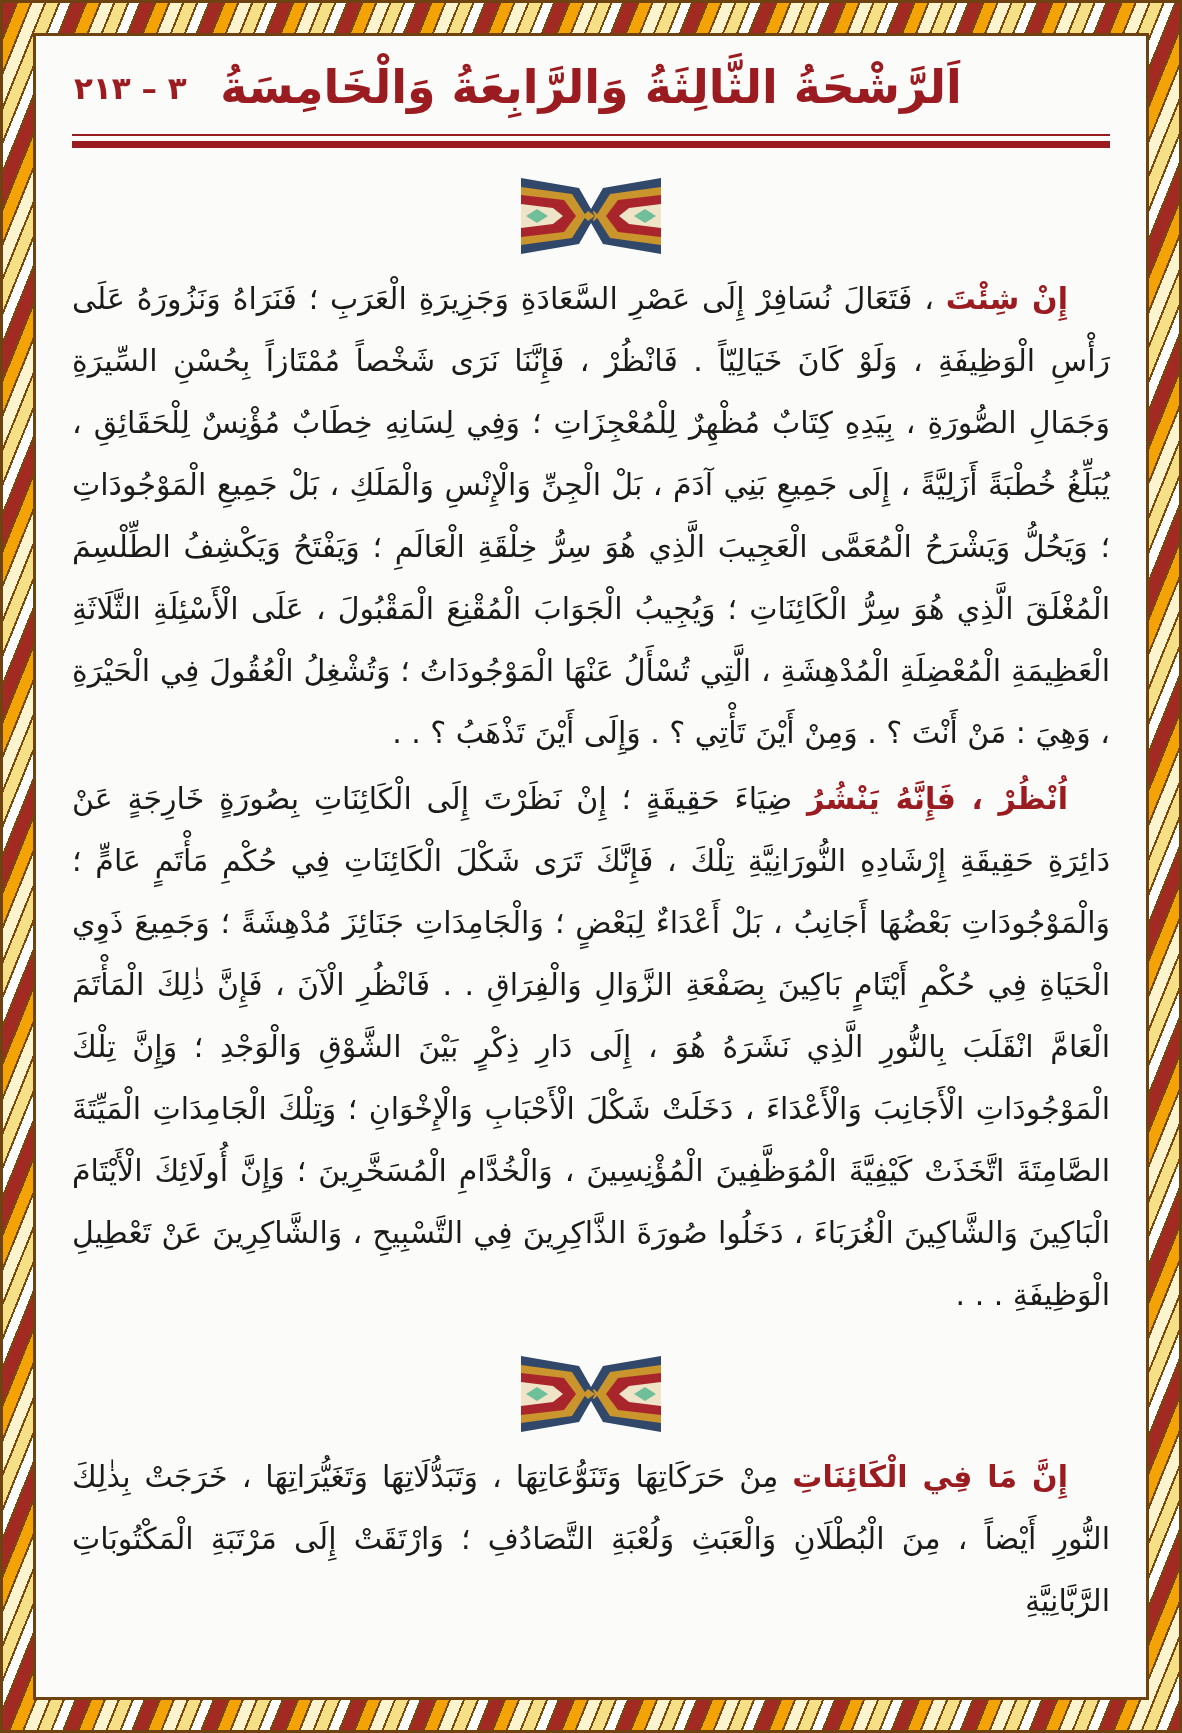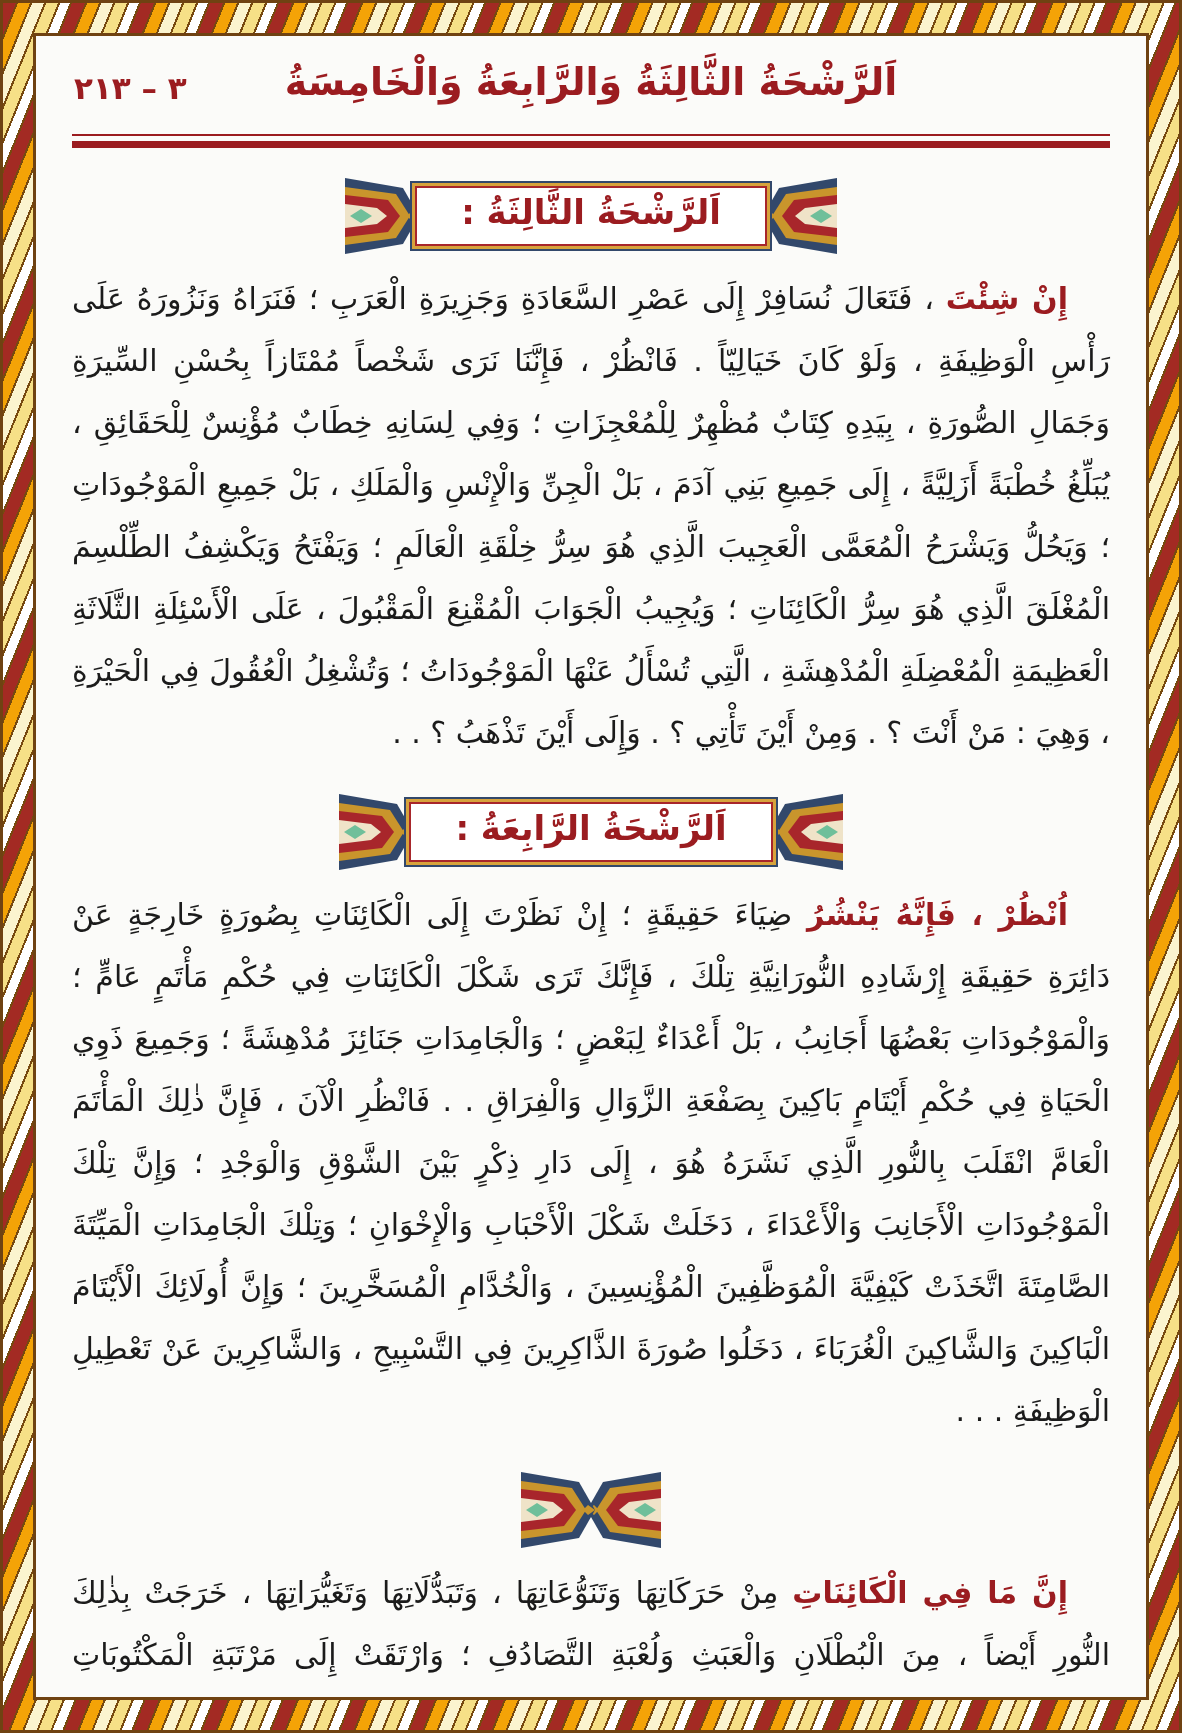--- a/index.html
+++ b/index.html
@@ -32,21 +32,21 @@
   
   .header{position:relative;min-height:64px;}
   .page-num{
     position:absolute;left:8px;top:10px;
     direction:rtl;
     color:#9b1c20;font-weight:bold;font-size:31px;
     letter-spacing:2px;
   }
   .title{
     text-align:center;direction:rtl;
-    color:#9b1c20;font-weight:bold;font-size:38px;
+    color:#9b1c20;font-weight:bold;font-size:46px;
     padding:0 120px;
   }
   .rule{
     height:5px;
     border-top:2px solid #9b1c20;
     border-bottom:7px solid #9b1c20;
     margin:10px 6px 0 6px;
   }
   
   .heading-wrap{
@@ -110,48 +110,30 @@
     </div>
     <div class="rule"></div>
 
     <section>
       <div class="heading-wrap">
         <span class="orn orn-left">
             <svg viewBox="0 0 74 76">
               <use href="#orn-shape"></use>
             </svg>
           </span>
-        <div class="heading-box">
-          <span class="heading-text">اَلرَّشْحَةُ الثَّالِثَةُ :</span>
-        </div>
         <span class="orn orn-right">
             <svg viewBox="0 0 74 76">
               <use href="#orn-shape"></use>
             </svg>
           </span>
       </div>
       <p class="para"><span class="lead">إِنْ شِئْتَ</span><span> ، فَتَعَالَ نُسَافِرْ إِلَى عَصْرِ السَّعَادَةِ وَجَزِيرَةِ الْعَرَبِ ؛ فَنَرَاهُ وَنَزُورَهُ عَلَى رَأْسِ الْوَظِيفَةِ ، وَلَوْ كَانَ خَيَالِيّاً . فَانْظُرْ ، فَإِنَّنَا نَرَى شَخْصاً مُمْتَازاً بِحُسْنِ السِّيرَةِ وَجَمَالِ الصُّورَةِ ، بِيَدِهِ كِتَابٌ مُظْهِرٌ لِلْمُعْجِزَاتِ ؛ وَفِي لِسَانِهِ خِطَابٌ مُؤْنِسٌ لِلْحَقَائِقِ ، يُبَلِّغُ خُطْبَةً أَزَلِيَّةً ، إِلَى جَمِيعِ بَنِي آدَمَ ، بَلْ الْجِنِّ وَالْإِنْسِ وَالْمَلَكِ ، بَلْ جَمِيعِ الْمَوْجُودَاتِ ؛ وَيَحُلُّ وَيَشْرَحُ الْمُعَمَّى الْعَجِيبَ الَّذِي هُوَ سِرُّ خِلْقَةِ الْعَالَمِ ؛ وَيَفْتَحُ وَيَكْشِفُ الطِّلْسِمَ الْمُغْلَقَ الَّذِي هُوَ سِرُّ الْكَائِنَاتِ ؛ وَيُجِيبُ الْجَوَابَ الْمُقْنِعَ الْمَقْبُولَ ، عَلَى الْأَسْئِلَةِ الثَّلَاثَةِ الْعَظِيمَةِ الْمُعْضِلَةِ الْمُدْهِشَةِ ، الَّتِي تُسْأَلُ عَنْهَا الْمَوْجُودَاتُ ؛ وَتُشْغِلُ الْعُقُولَ فِي الْحَيْرَةِ ، وَهِيَ : مَنْ أَنْتَ ؟ . وَمِنْ أَيْنَ تَأْتِي ؟ . وَإِلَى أَيْنَ تَذْهَبُ ؟ . .</span></p>
     </section>
 
     <section>
-      <div class="heading-wrap">
-        <span class="orn orn-left">
-            <svg viewBox="0 0 74 76">
-              <use href="#orn-shape"></use>
-            </svg>
-          </span>
-        <div class="heading-box">
-          <span class="heading-text">اَلرَّشْحَةُ الرَّابِعَةُ :</span>
-        </div>
-        <span class="orn orn-right">
-            <svg viewBox="0 0 74 76">
-              <use href="#orn-shape"></use>
-            </svg>
-          </span>
-      </div>
       <p class="para"><span class="lead">اُنْظُرْ ، فَإِنَّهُ يَنْشُرُ</span><span> ضِيَاءَ حَقِيقَةٍ ؛ إِنْ نَظَرْتَ إِلَى الْكَائِنَاتِ بِصُورَةٍ خَارِجَةٍ عَنْ دَائِرَةِ حَقِيقَةِ إِرْشَادِهِ النُّورَانِيَّةِ تِلْكَ ، فَإِنَّكَ تَرَى شَكْلَ الْكَائِنَاتِ فِي حُكْمِ مَأْتَمٍ عَامٍّ ؛ وَالْمَوْجُودَاتِ بَعْضُهَا أَجَانِبُ ، بَلْ أَعْدَاءٌ لِبَعْضٍ ؛ وَالْجَامِدَاتِ جَنَائِزَ مُدْهِشَةً ؛ وَجَمِيعَ ذَوِي الْحَيَاةِ فِي حُكْمِ أَيْتَامٍ بَاكِينَ بِصَفْعَةِ الزَّوَالِ وَالْفِرَاقِ . . فَانْظُرِ الْآنَ ، فَإِنَّ ذٰلِكَ الْمَأْتَمَ الْعَامَّ انْقَلَبَ بِالنُّورِ الَّذِي نَشَرَهُ هُوَ ، إِلَى دَارِ ذِكْرٍ بَيْنَ الشَّوْقِ وَالْوَجْدِ ؛ وَإِنَّ تِلْكَ الْمَوْجُودَاتِ الْأَجَانِبَ وَالْأَعْدَاءَ ، دَخَلَتْ شَكْلَ الْأَحْبَابِ وَالْإِخْوَانِ ؛ وَتِلْكَ الْجَامِدَاتِ الْمَيِّتَةَ الصَّامِتَةَ اتَّخَذَتْ كَيْفِيَّةَ الْمُوَظَّفِينَ الْمُؤْنِسِينَ ، وَالْخُدَّامِ الْمُسَخَّرِينَ ؛ وَإِنَّ أُولَائِكَ الْأَيْتَامَ الْبَاكِينَ وَالشَّاكِينَ الْغُرَبَاءَ ، دَخَلُوا صُورَةَ الذَّاكِرِينَ فِي التَّسْبِيحِ ، وَالشَّاكِرِينَ عَنْ تَعْطِيلِ الْوَظِيفَةِ . . .</span></p>
     </section>
 
     <section>
       <div class="heading-wrap">
         <span class="orn orn-left">
             <svg viewBox="0 0 74 76">
               <use href="#orn-shape"></use>
             </svg>
           </span>

